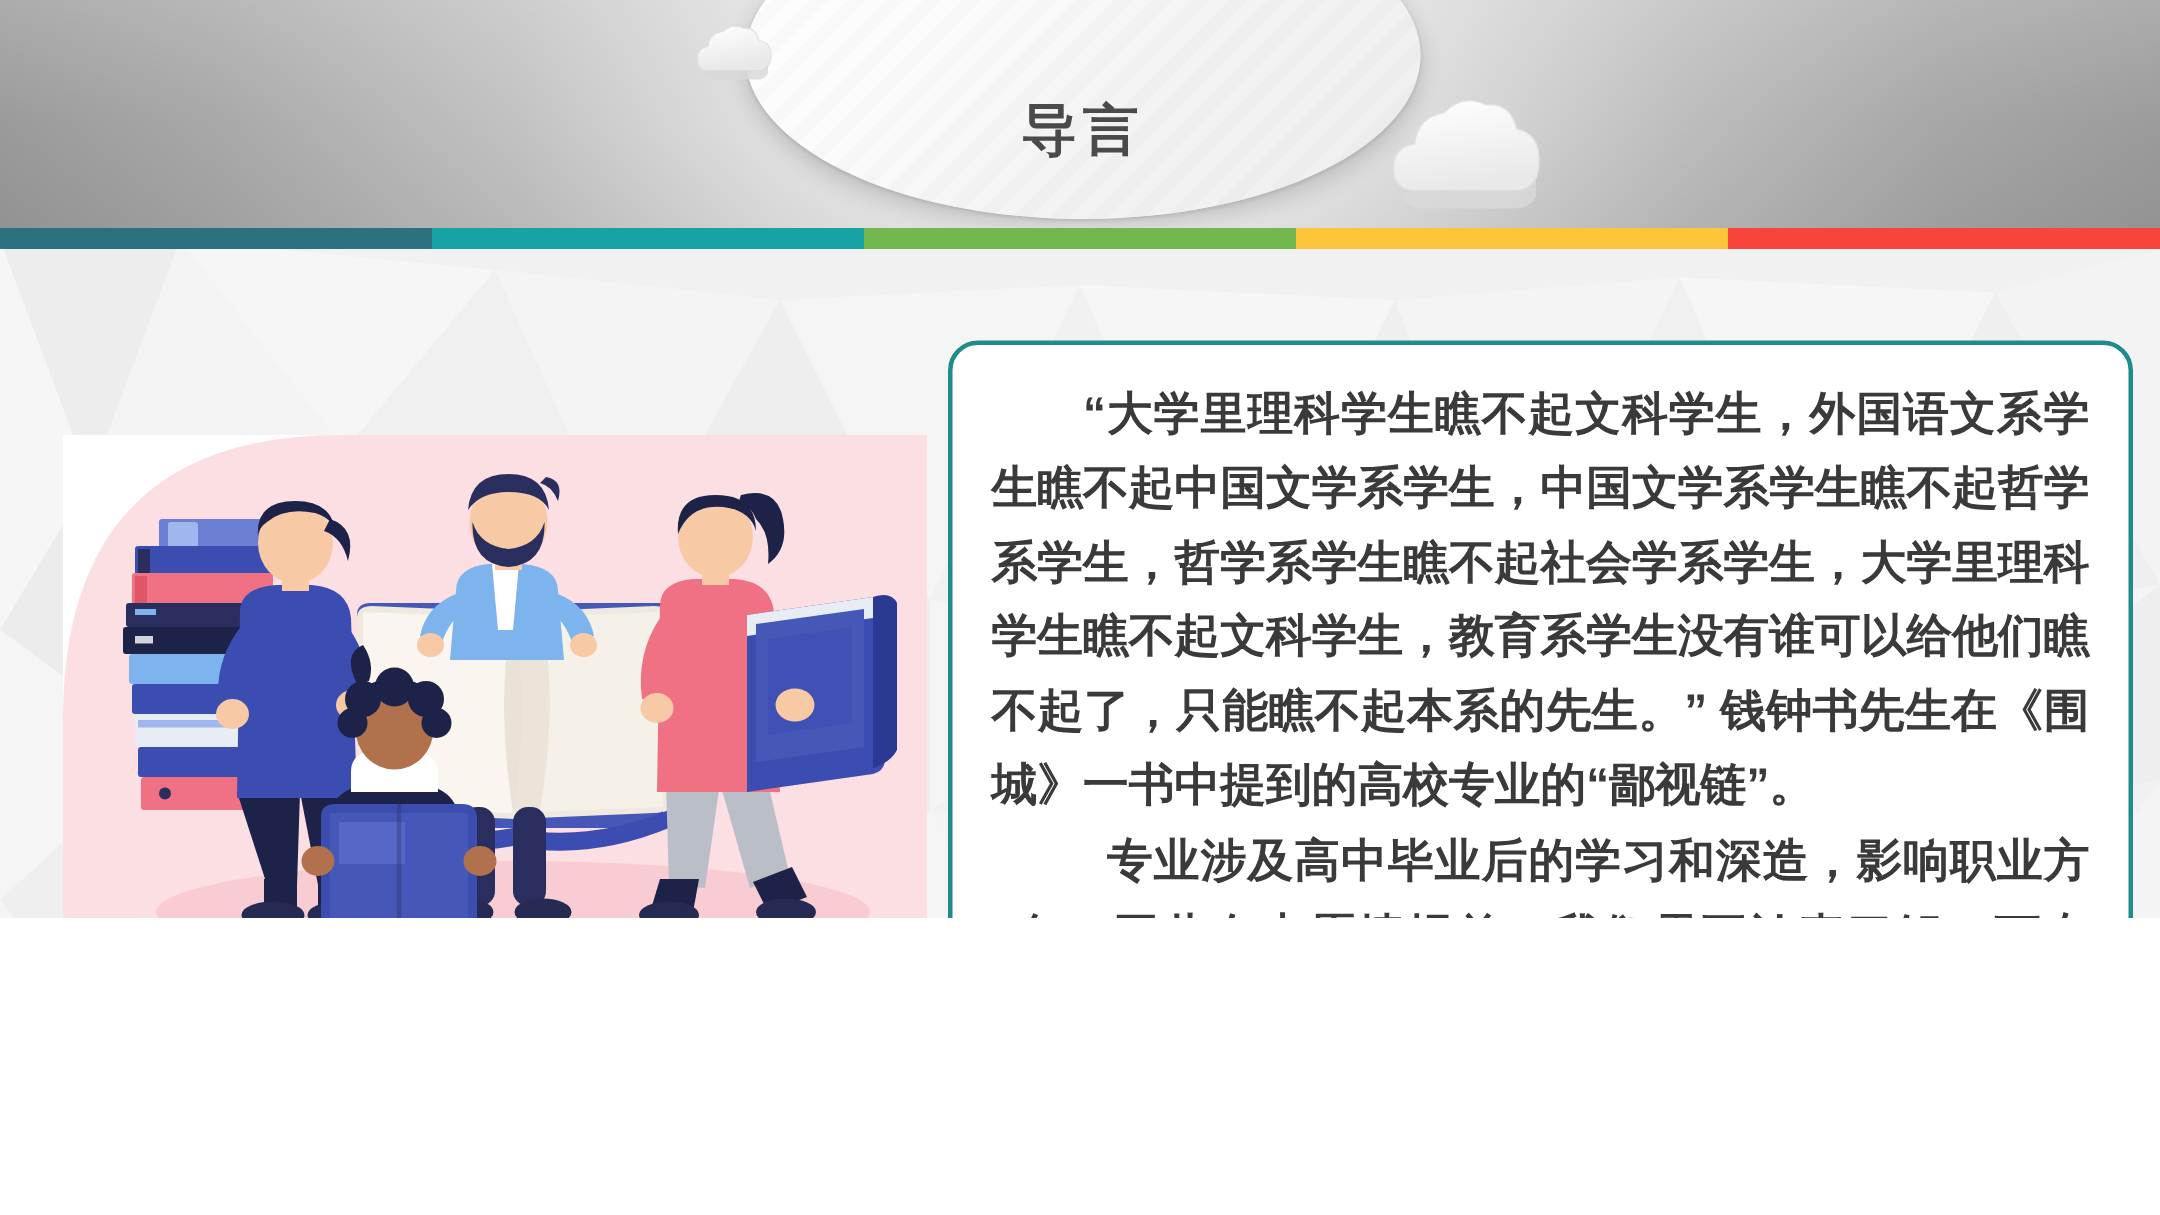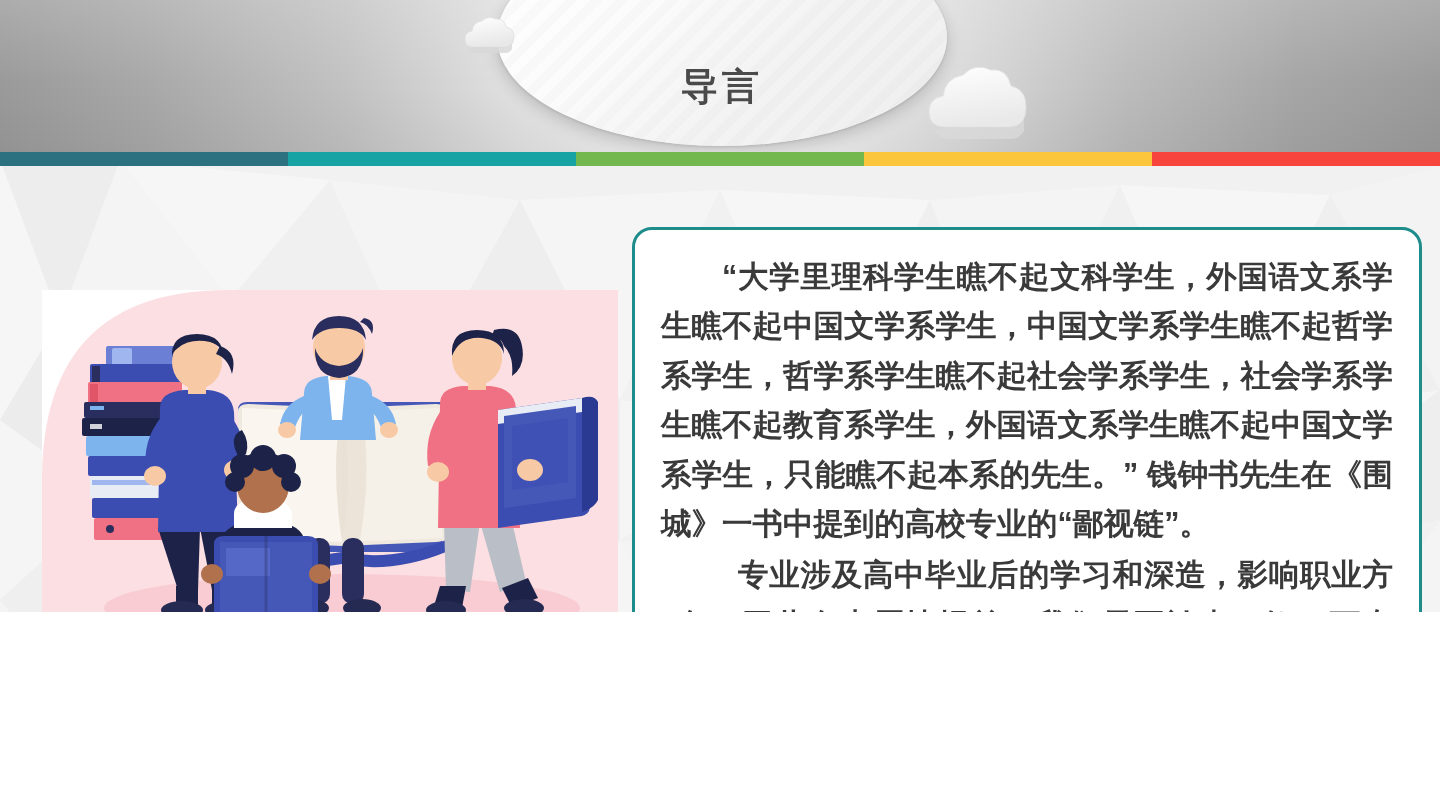--- a/index.html
+++ b/index.html
@@ -419,17 +419,17 @@
         <path d="M540 108 Q552 104 556 112 L556 210 Q552 218 540 222 Z" fill="#2a3a92"></path>
         <path d="M462 126 L534 116 L534 208 L462 218 Z" fill="#4558b8"></path>
         <path d="M470 136 L526 128 L526 192 L470 200 Z" fill="#3b4db0" opacity="0.55"></path>
 
         <ellipse cx="488" cy="180" rx="13" ry="11" fill="#f8c9a5"></ellipse>
       </g>
     </svg>
   </div>
 
   <div class="text-panel">
-    <p class="para">“大学里理科学生瞧不起文科学生，外国语文系学生瞧不起中国文学系学生，中国文学系学生瞧不起哲学系学生，哲学系学生瞧不起社会学系学生，社会学系学生瞧不起教育系学生，外国语文系学生瞧不起中国文学系学生，只能瞧不起本系的先生。” 钱钟书先生在《围城》一书中提到的高校专业的“鄙视链”。</p>
+    <p class="para">“大学里理科学生瞧不起文科学生，外国语文系学生瞧不起中国文学系学生，中国文学系学生瞧不起哲学系学生，哲学系学生瞧不起社会学系学生，大学里理科学生瞧不起文科学生，教育系学生没有谁可以给他们瞧不起了，只能瞧不起本系的先生。” 钱钟书先生在《围城》一书中提到的高校专业的“鄙视链”。</p>
     <p class="para">专业涉及高中毕业后的学习和深造，影响职业方向。因此在志愿填报前，我们需要认真了解一下专业。</p>
   </div>
 
 </div>
 
 </body></html>

